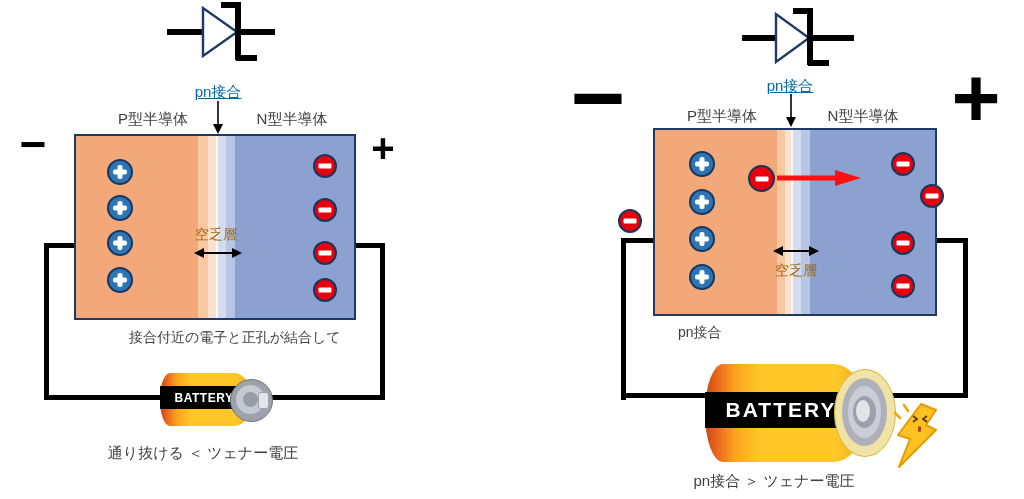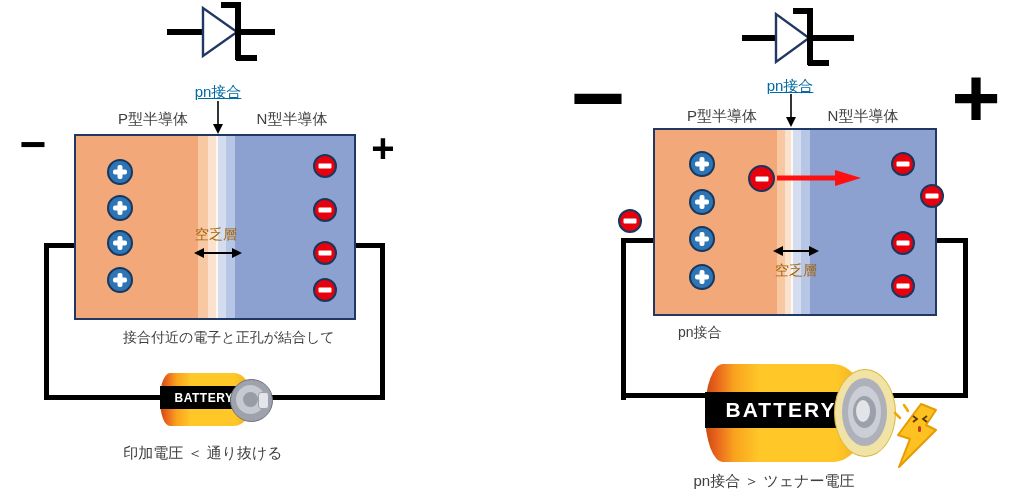--- a/index.html
+++ b/index.html
@@ -99,36 +99,36 @@
     <div class="sign" style="left:14px;top:126px;width:38px;height:36px;font-size:46px;">−</div>
     <div class="sign" style="left:364px;top:131px;width:38px;height:34px;font-size:40px;">+</div>
 
     <div class="lbl dep-lbl center" style="left:216px;top:226px;">空乏層</div>
     <svg class="abs" style="left:194px;top:246px;" width="48" height="14" viewBox="0 0 48 14">
       <line x1="7" y1="7" x2="41" y2="7" stroke="#000" stroke-width="2"></line>
       <polygon points="0,7 10,2 10,12" fill="#000"></polygon>
       <polygon points="48,7 38,2 38,12" fill="#000"></polygon>
     </svg>
 
-    <div class="note" style="left:123px;top:328px;">
+    <div class="note" style="left:129px;top:328px;">
       <div>接合付近の電子と正孔が結合して</div>
     </div>
 
     <div class="batt" style="left:158px;top:372px;width:116px;height:56px;">
       <div class="batt-body" style="left:2px;top:1px;width:92px;height:53px;border-radius:10px 18px 18px 10px / 26px;"></div>
       <div class="batt-band" style="left:2px;top:14px;width:88px;height:23px;">
         <span class="batt-text" style="font-size:12px;letter-spacing:0.5px;">BATTERY</span>
       </div>
       <div class="ring" style="left:72px;top:7px;width:41px;height:41px;background:#9EA2AC;border:1px solid #6E727C;"></div>
       <div class="ring" style="left:78px;top:13px;width:29px;height:29px;background:#C6C9D0;"></div>
       <div class="ring" style="left:85px;top:20px;width:15px;height:15px;background:#989CA6;"></div>
       <div class="abs" style="left:100px;top:20px;width:9px;height:15px;background:#E3E5E9;border-radius:3px;border:1px solid #9EA2AC;"></div>
     </div>
 
-    <div class="caption" style="left:203px;top:444px;transform:translateX(-50%);">印加電圧 ＜ 通り抜ける</div>
+    <div class="caption" style="left:203px;top:444px;transform:translateX(-50%);">通り抜ける ＜ ツェナー電圧</div>
   </div>
 
   <div>
 
     <div class="wire" style="left:621px;top:238px;width:33px;height:5px;"></div>
     <div class="wire" style="left:621px;top:238px;width:5px;height:162px;"></div>
     <div class="wire" style="left:621px;top:393px;width:347px;height:5px;"></div>
     <div class="wire" style="left:963px;top:238px;width:5px;height:160px;"></div>
     <div class="wire" style="left:935px;top:238px;width:33px;height:5px;"></div>
 

